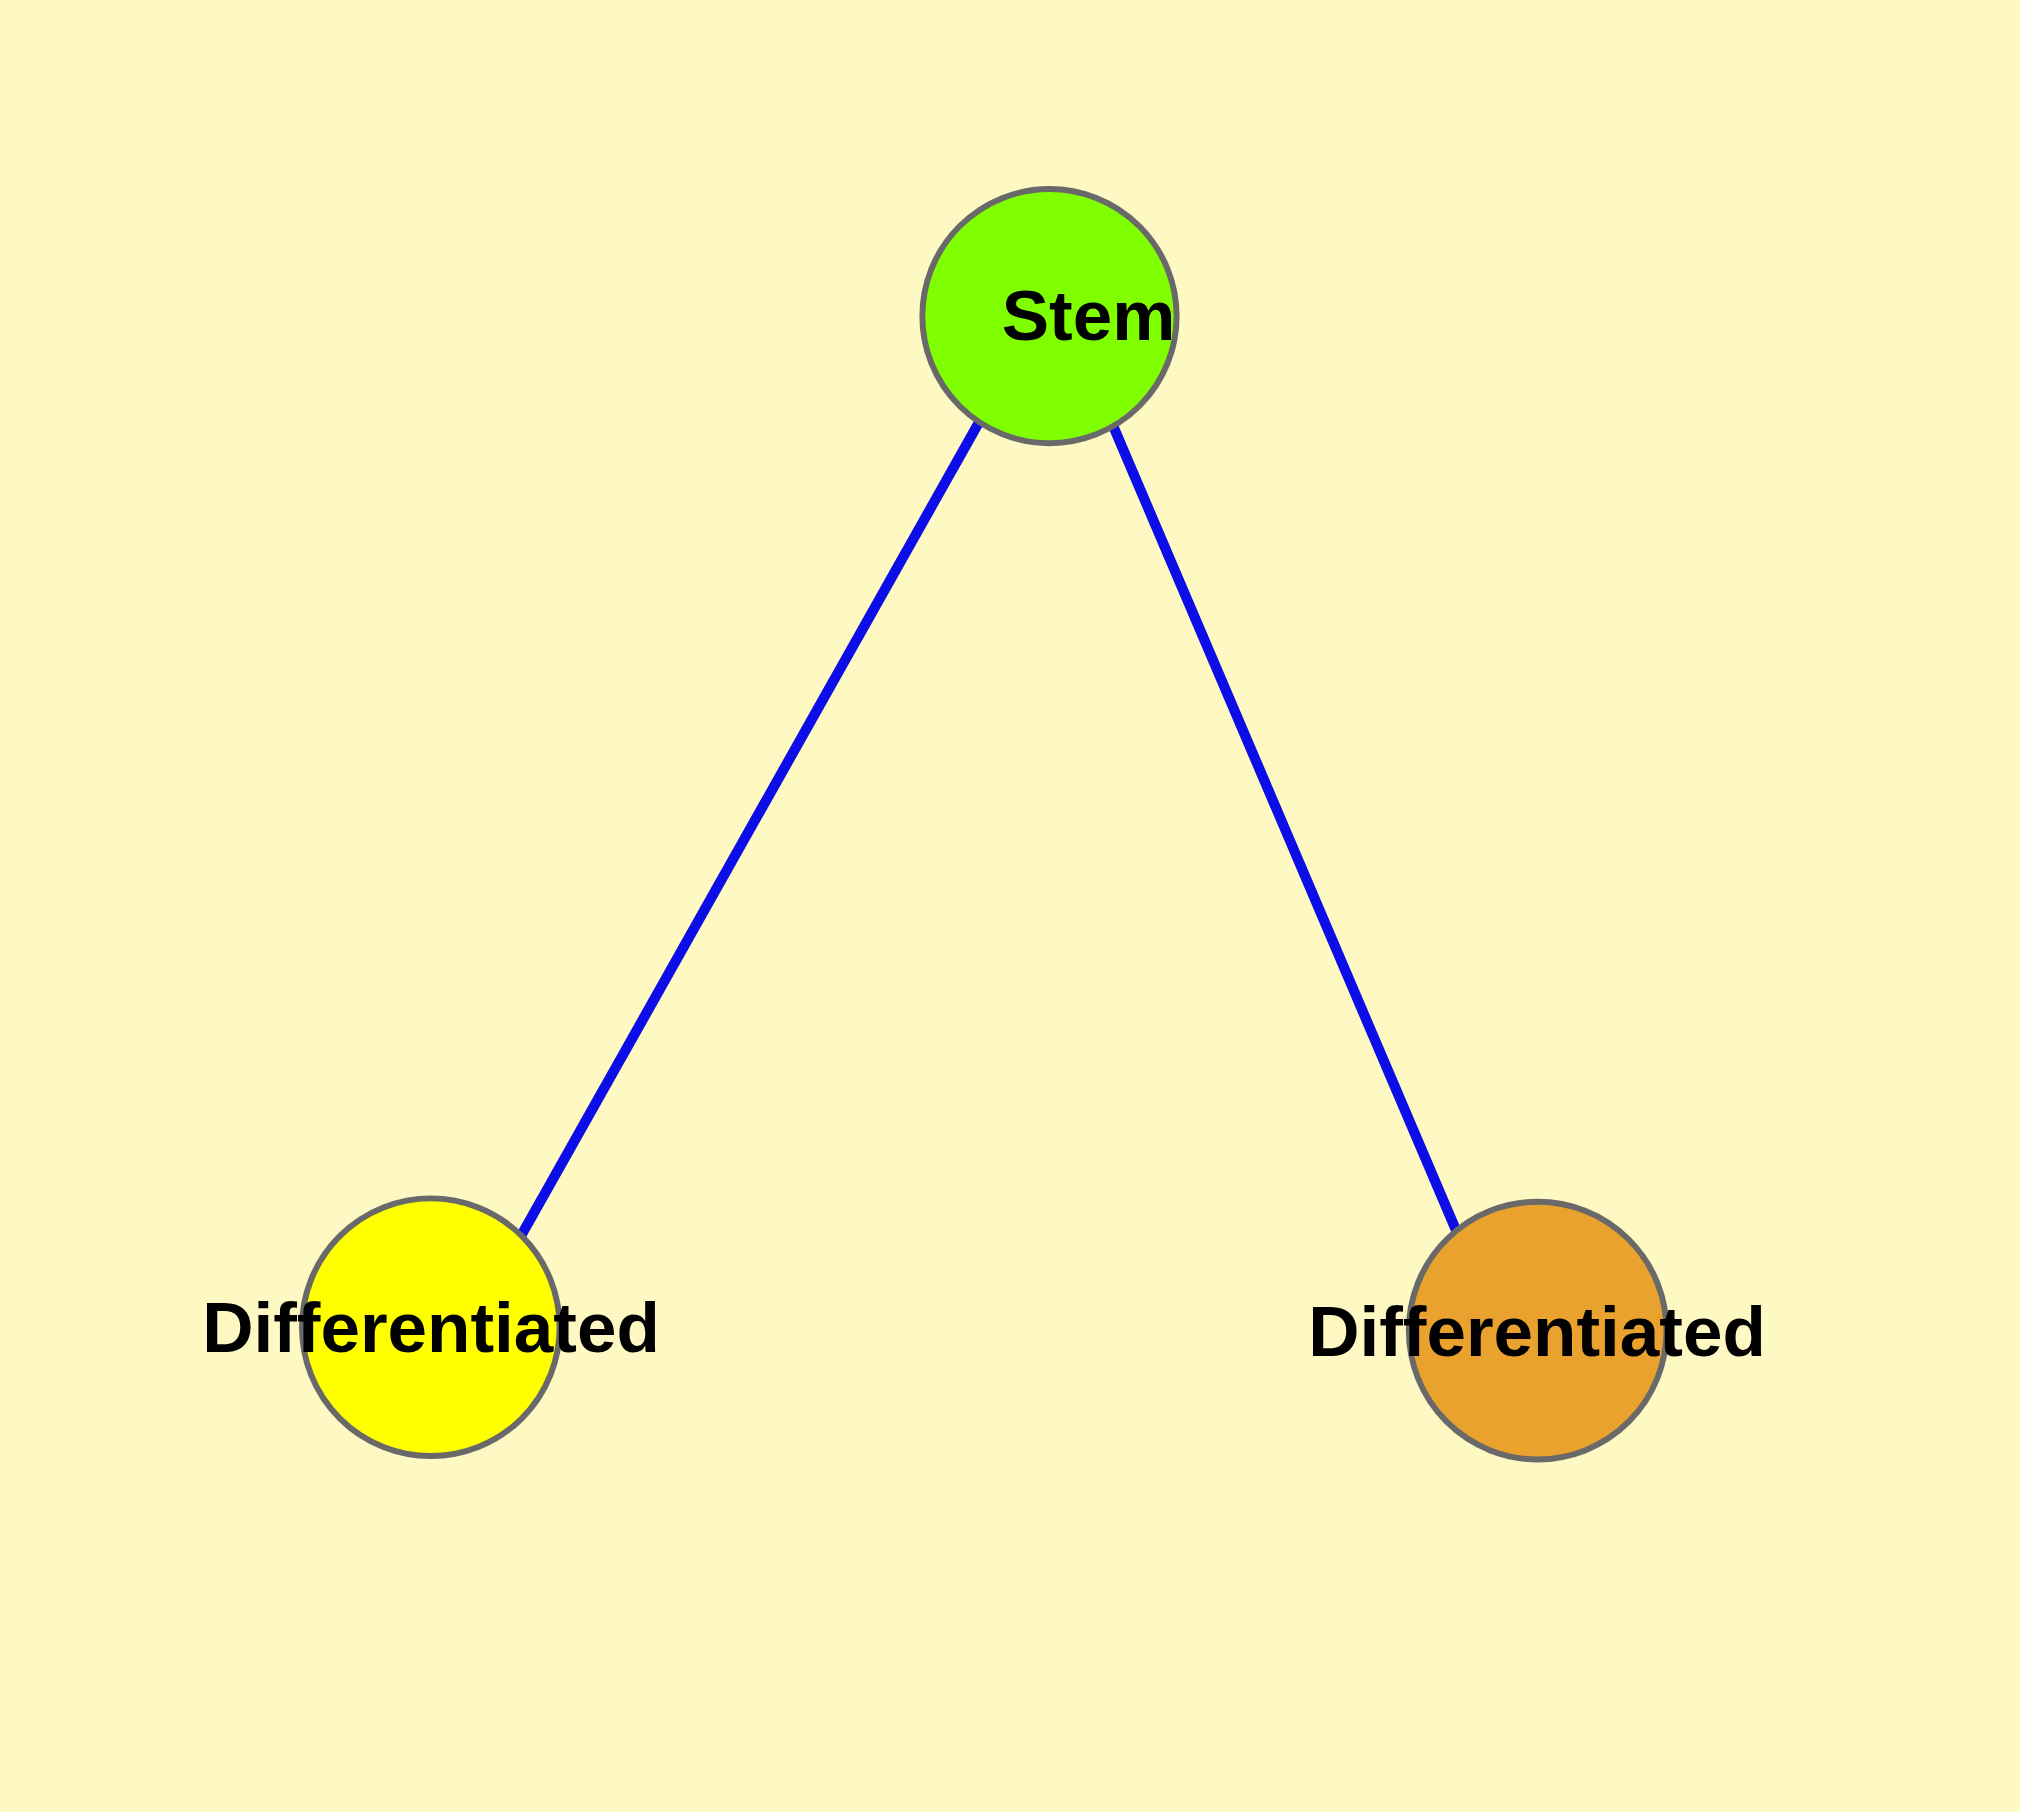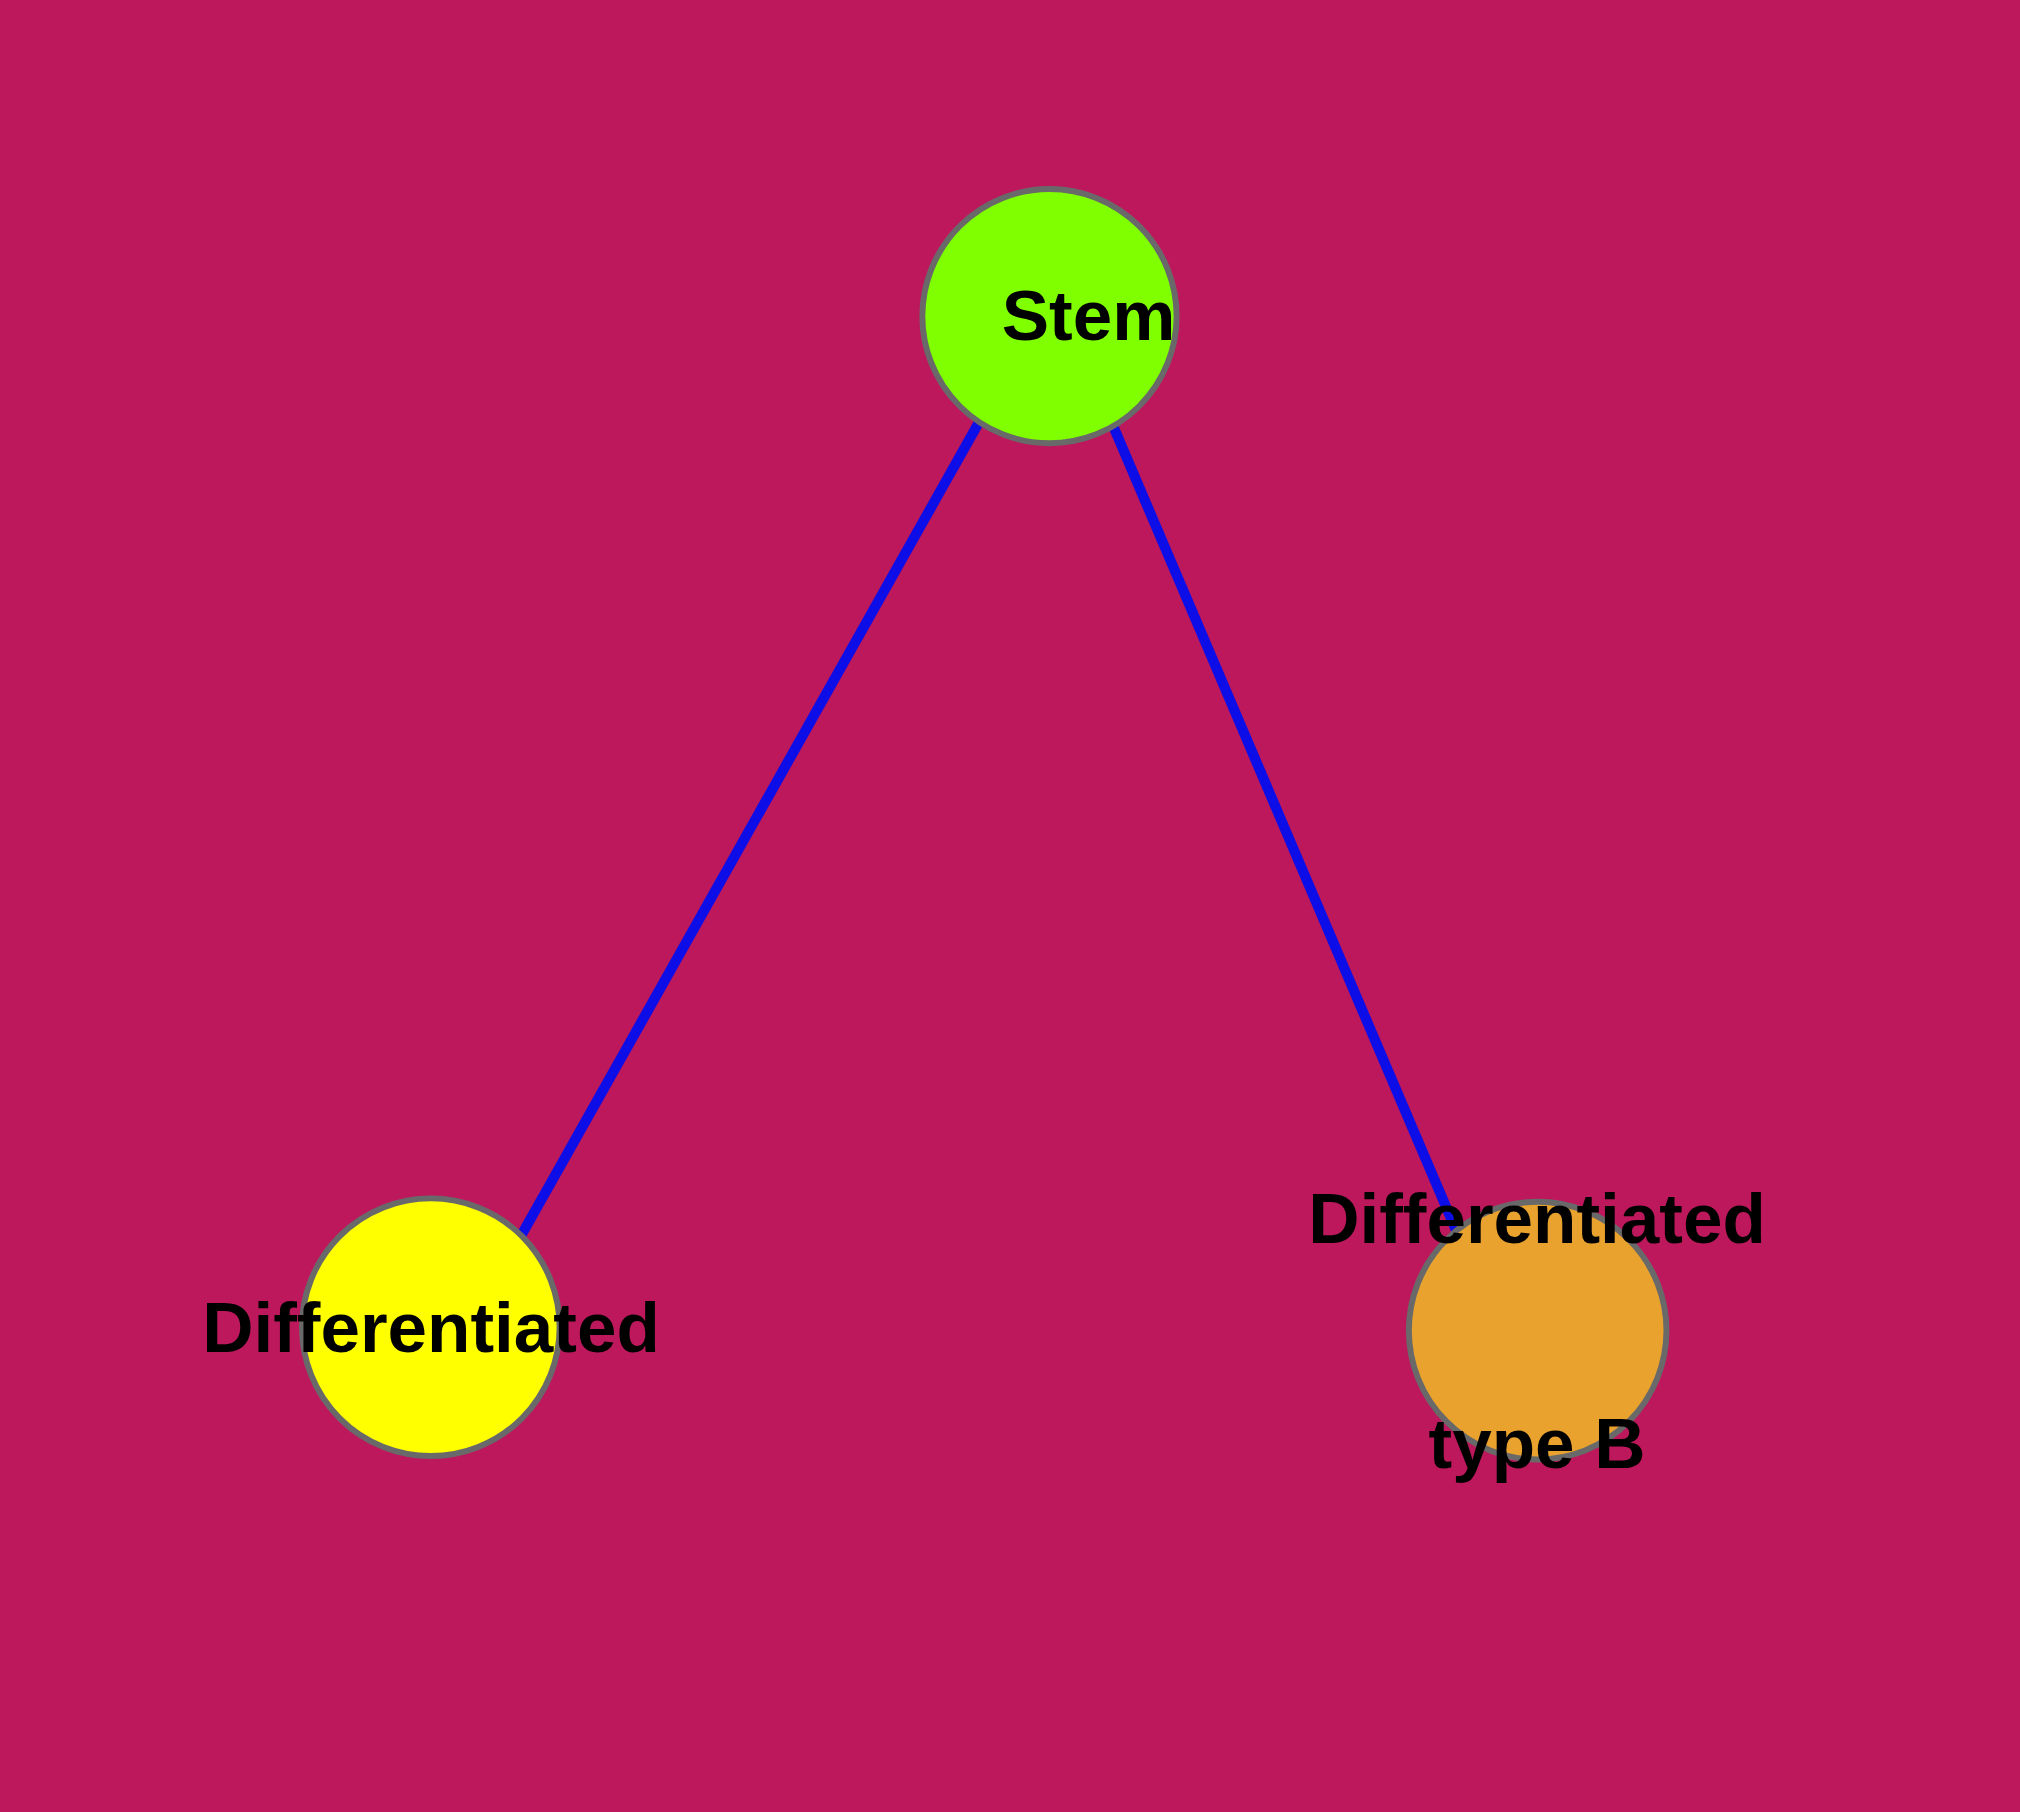--- a/index.html
+++ b/index.html
@@ -49,21 +49,21 @@
   .label-b {
     font-size: 71px;
     left: 1537px;
     top: 1331px;
     transform: translate(-50%, -50%);
   }
 </style>
 </head>
 <body style="background: rgb(204, 204, 250);">
 
-<div id="canvas" style="width: 2021px; height: 1812px; background: #be185d;">
+<div id="canvas" style="width: 2021px; height: 1812px; background: #fef9c3;">
 
   <svg id="graph-svg" viewBox="0 0 2384 2138" xmlns="http://www.w3.org/2000/svg">
 
     <g>
       <line id="edge0" stroke-linecap="butt" x1="1155" y1="498" x2="614" y2="1459" stroke="#0d0de8" stroke-width="12"></line>
       <line id="edge1" stroke-linecap="butt" x1="1312" y1="500" x2="1723" y2="1464" stroke="#0d0de8" stroke-width="12"></line>
     </g>
 
     <g>
       <circle id="node0" cx="1238" cy="373" r="150" fill="#7fff00" stroke="#696969" stroke-width="7"></circle>
@@ -75,17 +75,16 @@
   <div class="node-label label-stem" style="left: 1049px; top: 316px; color: rgb(0, 0, 0); font-size: 71px;">
     <span>Stem</span>
   </div>
 
   <div class="node-label label-a" style="left: 431px; top: 1327px; color: rgb(0, 0, 0); font-size: 71px;">
     <div>Differentiated</div>
   </div>
 
   <div class="node-label label-b" style="left: 1537px; top: 1331px; color: rgb(0, 0, 0); font-size: 71px;">
     <div>Differentiated</div>
-    <div>type B</div>
   </div>
 
 </div>
 
 
 </body></html>

